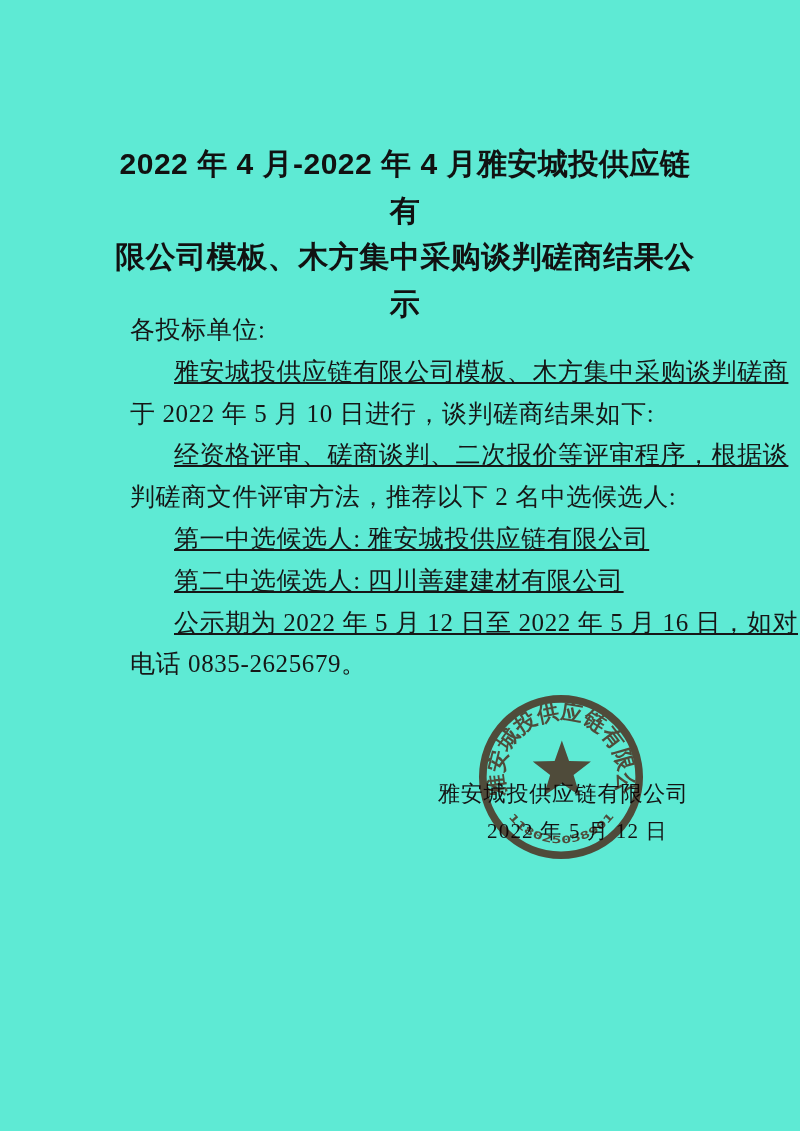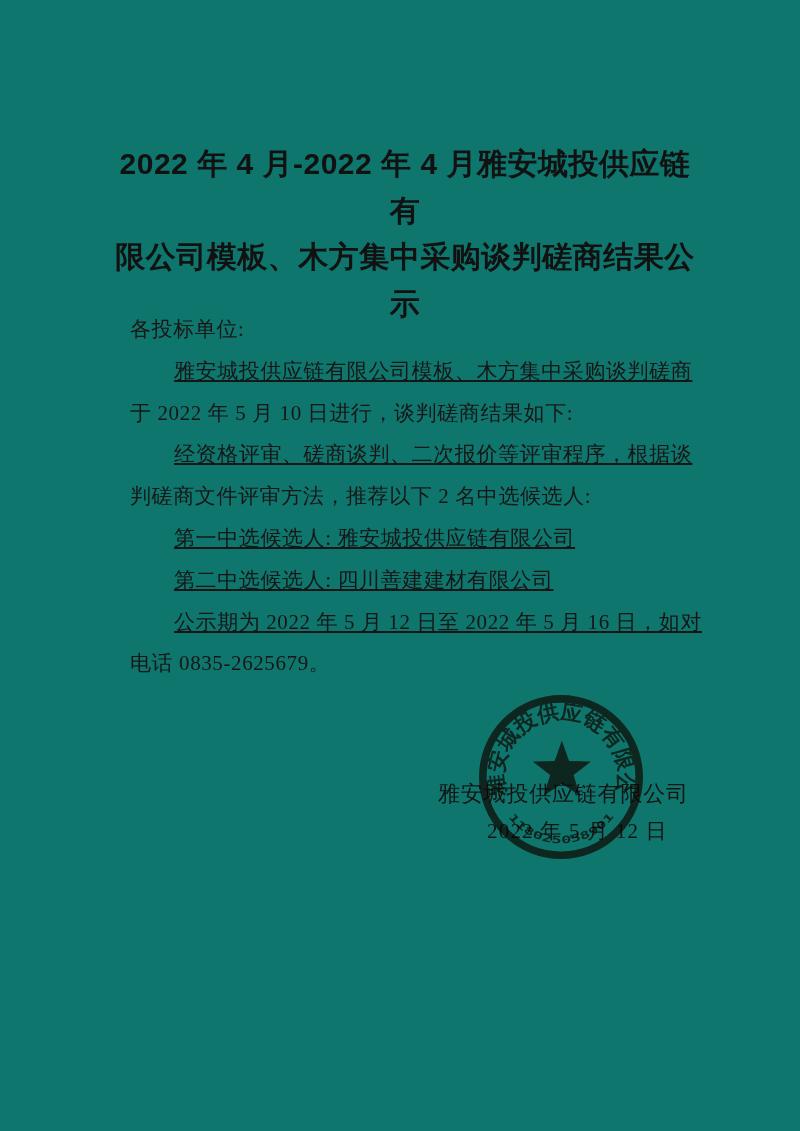--- a/index.html
+++ b/index.html
@@ -5,21 +5,21 @@
   html, body {
     margin: 0;
     padding: 0;
     background: #e8e8e8;
   }
   .page {
     position: relative;
     width: 800px;
     height: 1131px;
     margin: 0 auto;
-    background: #0f766e;
+    background: #5eead4;
     overflow: hidden;
     font-family: "Liberation Serif", "DejaVu Serif", serif;
     color: #1c1c1c;
   }
   .title-block {
     position: absolute;
     left: 105px;
     top: 141px;
     width: 600px;
     text-align: center;
@@ -28,21 +28,21 @@
     font-size: 30px;
     line-height: 46.5px;
     letter-spacing: 0.5px;
     color: #111;
   }
   .body-block {
     position: absolute;
     left: 130px;
     top: 309px;
     width: 578px;
-    font-size: 21px;
+    font-size: 25px;
     line-height: 41.8px;
     letter-spacing: 0.6px;
     color: #161616;
   }
   .body-line { white-space: nowrap; }
   .body-line.indent { padding-left: 44px; text-decoration: underline; }
   .sig-company {
     position: absolute;
     left: 438px;
     top: 779px;

